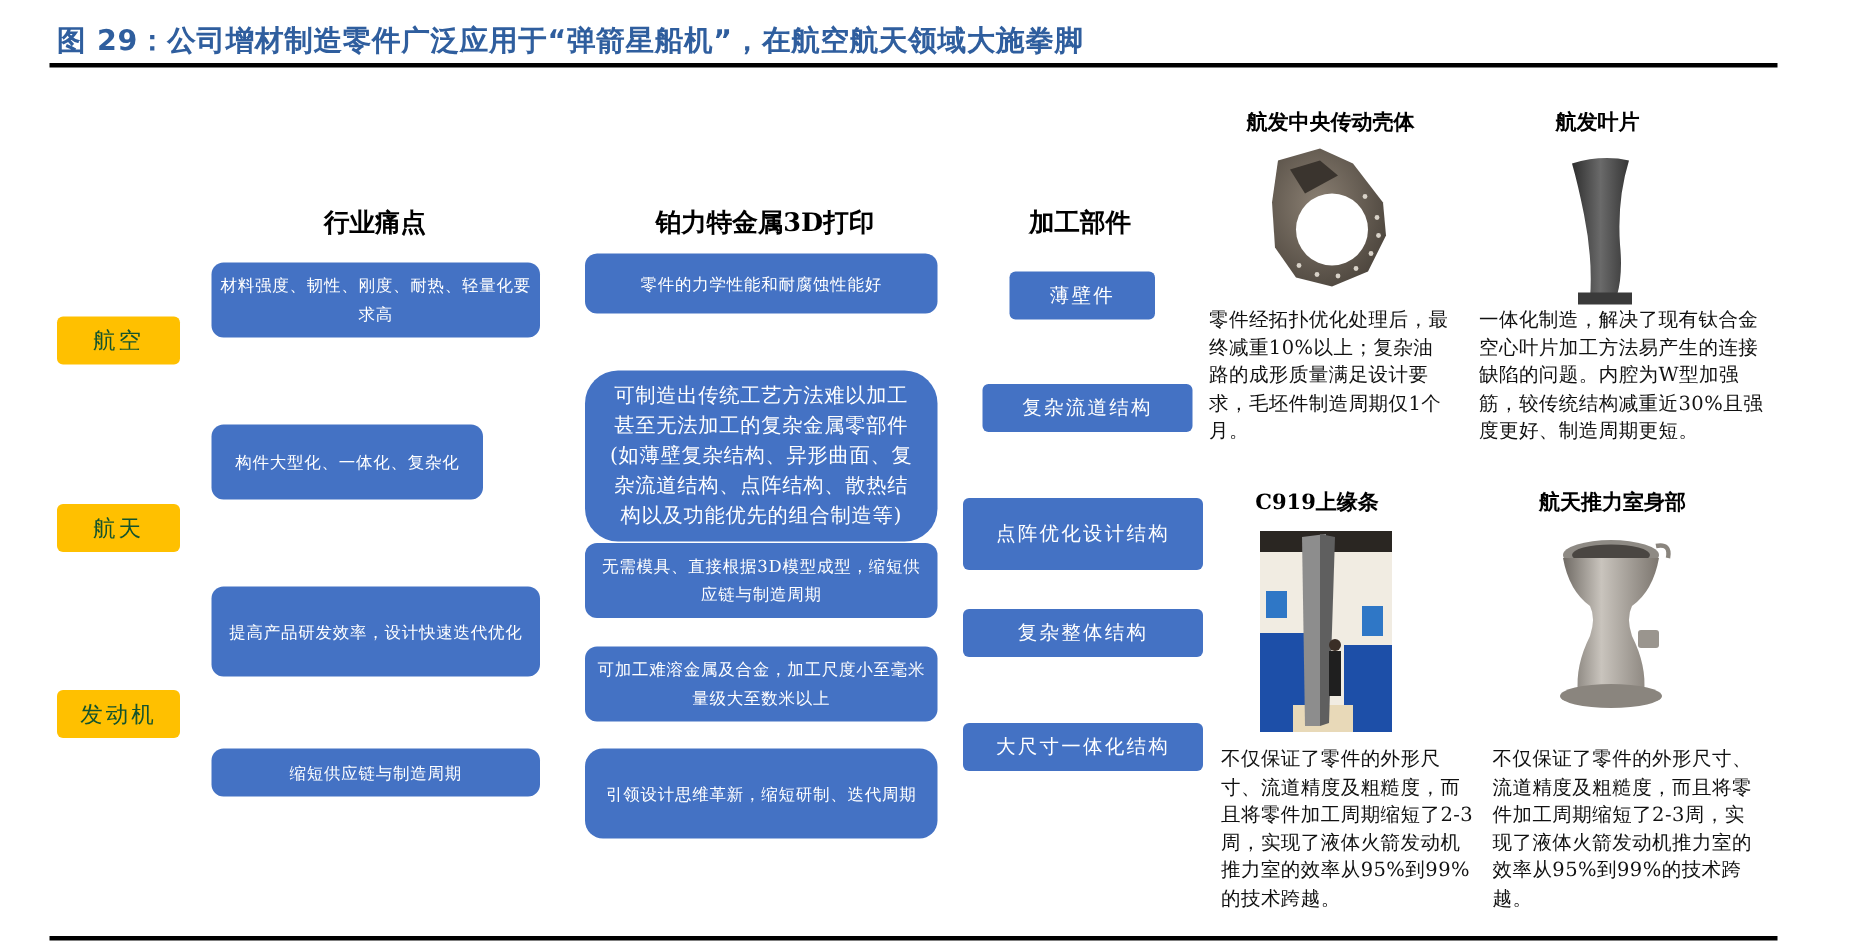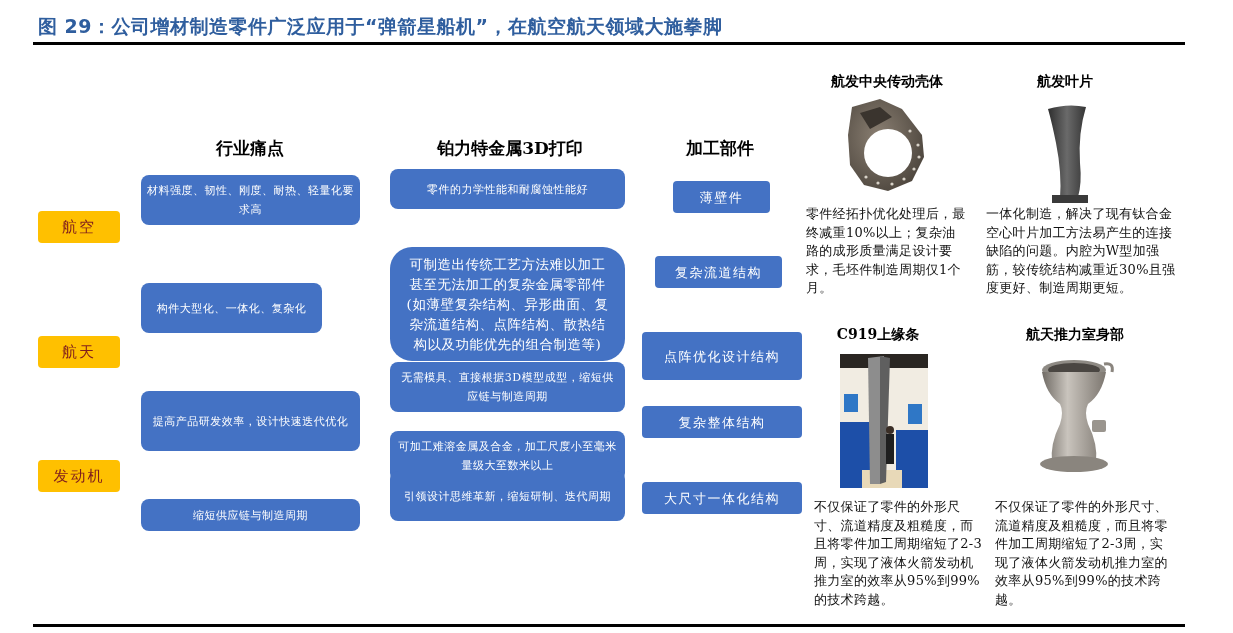--- a/index.html
+++ b/index.html
@@ -14,21 +14,21 @@
   .rule-top { position: absolute; left: 33px; top: 42px; width: 1152px; height: 3px; background: #000; }
   .rule-bottom { position: absolute; left: 33px; top: 624px; width: 1152px; height: 3px; background: #000; }
 
   .col-head {
     position: absolute; font-weight: bold; font-size: 17px; text-align: center; white-space: nowrap;
     font-family: "DejaVu Serif", "Liberation Serif", serif;
   }
 
   .tag {
     position: absolute; width: 82px; height: 32px; border-radius: 4px;
-    background: #FFC000; color: #7f1d1d; font-size: 15px;
+    background: #FFC000; color: #14532d; font-size: 15px;
     display: flex; align-items: center; justify-content: center; letter-spacing: 2px;
   }
 
   .box {
     position: absolute; background: #4472C4; color: #ffffff; border-radius: 8px;
     font-size: 11px; line-height: 19px; text-align: center;
     display: flex; align-items: center; justify-content: center; padding: 0 6px;
     letter-spacing: 0.5px;
   }
   .box.big { border-radius: 22px; line-height: 20px; font-size: 13.5px; }
@@ -54,24 +54,24 @@
 
 <div class="box" style="left:141px; top:175px; width:219px; height:50px;">材料强度、韧性、刚度、耐热、轻量化要求高</div>
 <div class="box" style="left:141px; top:283px; width:181px; height:50px;">构件大型化、一体化、复杂化</div>
 <div class="box" style="left:141px; top:391px; width:219px; height:60px;">提高产品研发效率，设计快速迭代优化</div>
 <div class="box" style="left:141px; top:499px; width:219px; height:32px;">缩短供应链与制造周期</div>
 
 <div class="box" style="left:390px; top:169px; width:235px; height:40px;">零件的力学性能和耐腐蚀性能好</div>
 <div class="box big" style="left:390px; top:229px; width:235px; height:114px; padding:0 14px;margin-top:18px;">可制造出传统工艺方法难以加工甚至无法加工的复杂金属零部件(如薄壁复杂结构、异形曲面、复杂流道结构、点阵结构、散热结构以及功能优先的组合制造等)</div>
 <div class="box" style="left:390px; top:362px; width:235px; height:50px;">无需模具、直接根据3D模型成型，缩短供应链与制造周期</div>
 <div class="box" style="left:390px; top:431px; width:235px; height:50px;">可加工难溶金属及合金，加工尺度小至毫米量级大至数米以上</div>
-<div class="box" style="left:390px; top:471px; width:235px; height:50px; padding:0 12px;">引领设计思维革新，缩短研制、迭代周期</div>
+<div class="box" style="left:390px; top:499px; width:235px; height:60px; padding:0 12px;border-radius:12px;">引领设计思维革新，缩短研制、迭代周期</div>
 
 <div class="box part" style="left:673px; top:181px; width:97px; height:32px;">薄壁件</div>
-<div class="box part" style="left:655px; top:256px; width:127px; height:32px;">复杂流道结构</div>
+<div class="box part" style="left:655px; top:256px; width:140px; height:32px;">复杂流道结构</div>
 <div class="box part" style="left:642px; top:332px; width:160px; height:48px;">点阵优化设计结构</div>
 <div class="box part" style="left:642px; top:406px; width:160px; height:32px;">复杂整体结构</div>
 <div class="box part" style="left:642px; top:482px; width:160px; height:32px;">大尺寸一体化结构</div>
 
 <div class="case-title" style="left:812px; top:73px; width:150px;">航发中央传动壳体</div>
 <div class="pic" style="left:840px; top:95px; width:90px; height:100px;">
   <svg width="90" height="100" viewBox="0 0 90 100">
     <defs>
       <radialGradient id="g1" cx="0.4" cy="0.4" r="0.7">
         <stop offset="0" stop-color="#8a7f72"></stop>

